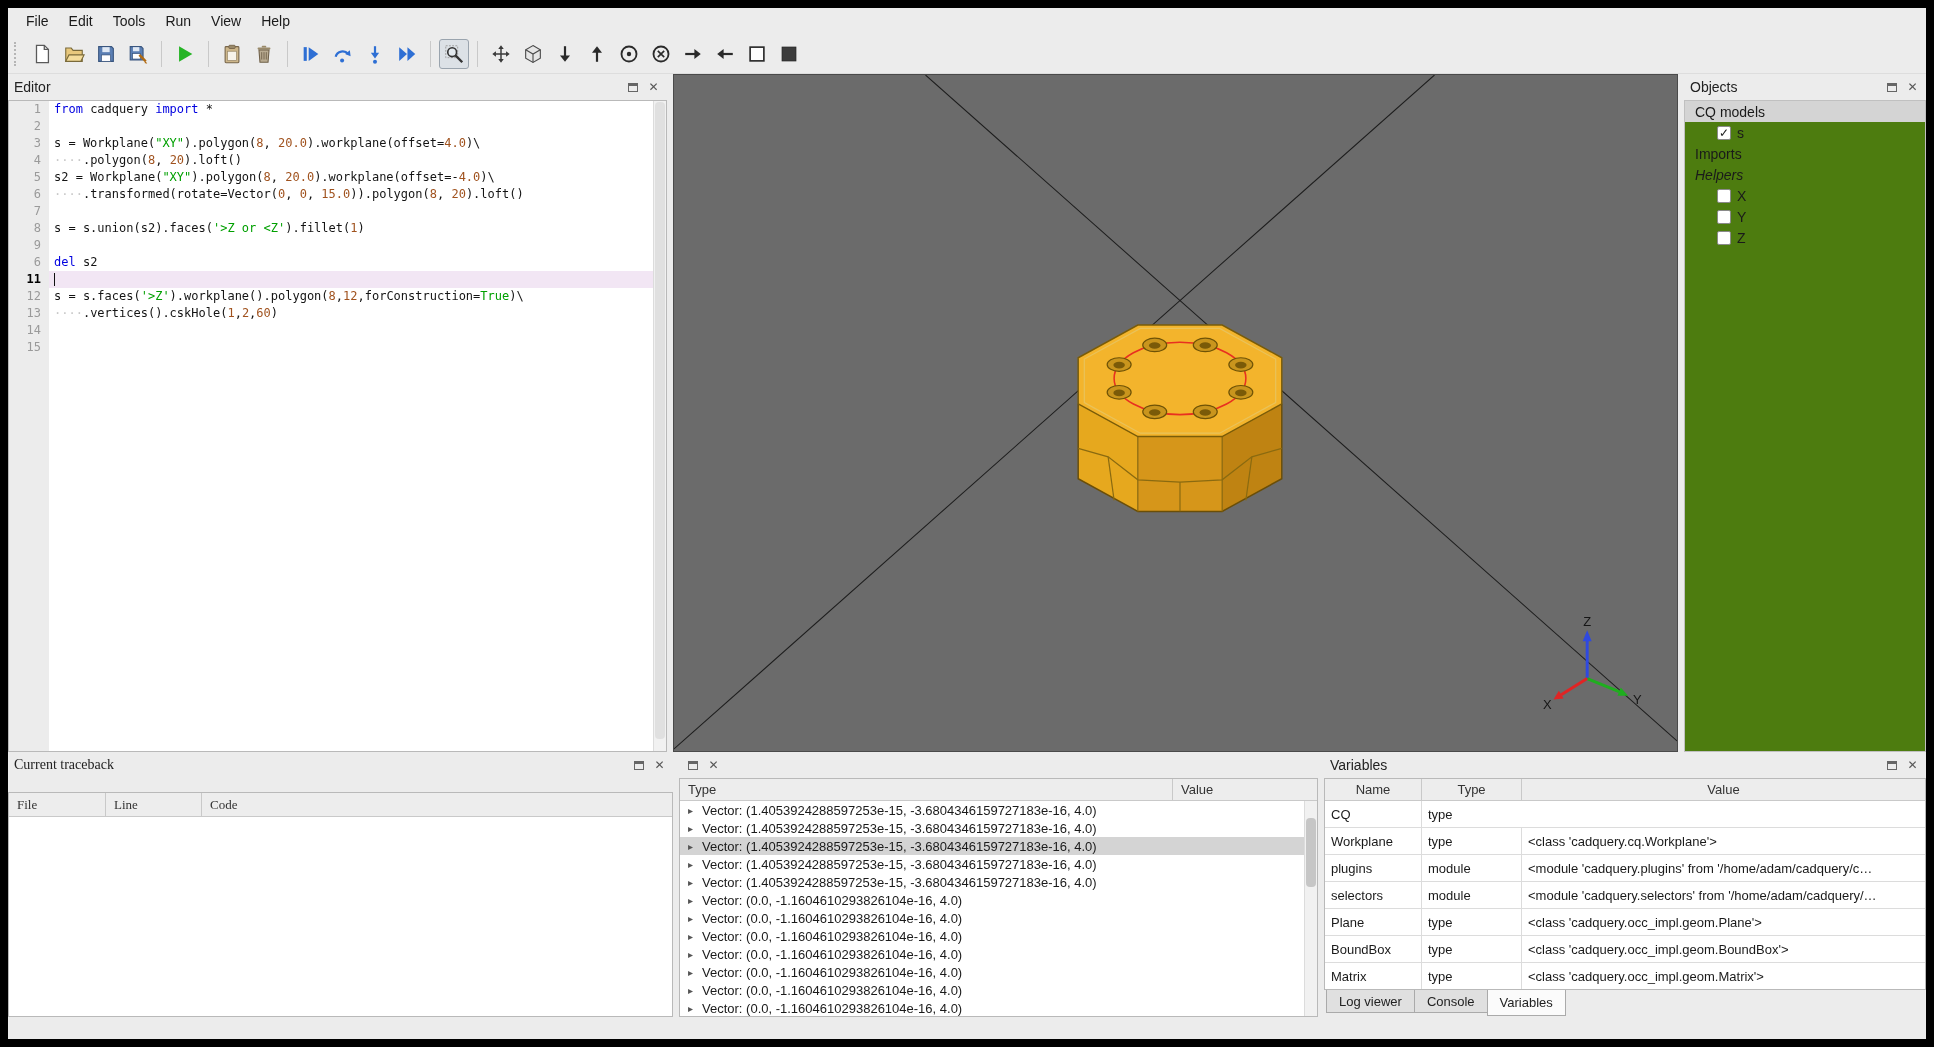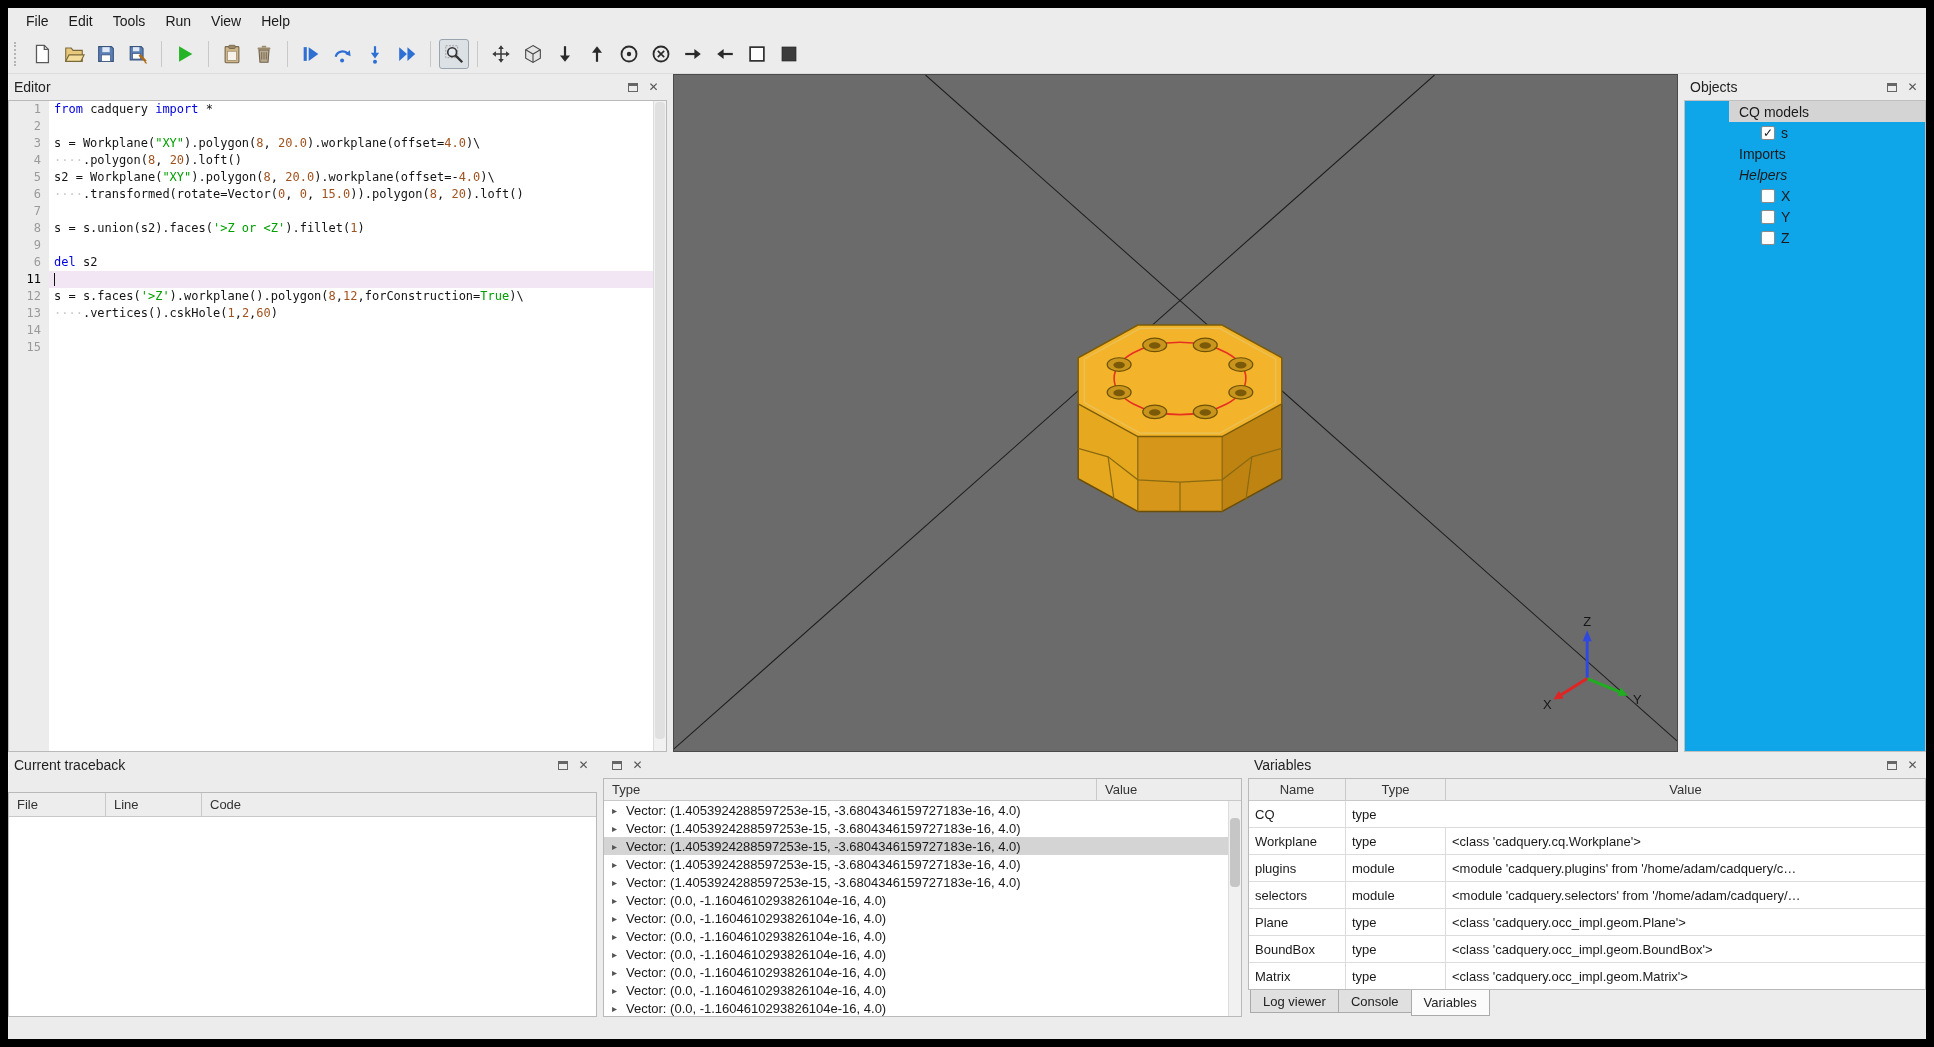--- a/index.html
+++ b/index.html
@@ -32,49 +32,49 @@
   .float-box { width:10px; height:9px; border:1.5px solid #666; border-top-width:3px; display:block; }
 
   
   .editor-panel { width:659px; flex-shrink:0; }
   .editor-body { flex:1; position:relative; border:1px solid #b9b9b9; background:#fff; overflow:hidden; }
   .editor-lines { min-height:100%; background:linear-gradient(to right,#ececec 0,#ececec 40px,#fff 40px); font-family:"DejaVu Sans Mono",monospace; font-size:12px; line-height:17px; }
   .ed-row { display:flex; height:17px; }
   .ed-gutter { width:40px; flex-shrink:0; text-align:right; padding-right:8px; color:#9a9a9a; }
   .ed-code { flex:1; white-space:pre; padding-left:5px; color:#141414; }
   .ed-row.current .ed-code { background:#f2e6f4; }
-  .ed-row.current .ed-gutter { color:#000; font-weight:normal; }
+  .ed-row.current .ed-gutter { color:#000; font-weight:bold; }
   .caret { display:inline-block; width:0; height:13px; border-left:1.5px solid #111; vertical-align:middle; }
   .tok-kw { color:#0000e0; }
   .tok-str { color:#00a000; }
   .tok-num { color:#a0521e; }
   .tok-bool { color:#00a000; }
   .tok-ws { color:#c8c8c8; }
   .editor-scrollbar { position:absolute; top:0; right:0; bottom:0; width:13px; background:#f1f1f1; border-left:1px solid #dcdcdc; }
   .editor-scrollbar .thumb { position:absolute; left:1px; right:1px; top:1px; height:98%; background:#e0e0e0; border-radius:4px; }
 
   
   .viewport { flex:1; position:relative; border:1px solid #4a4a4a; background:#6b6b6b; min-width:0; }
   .viewport svg { position:absolute; inset:0; width:100%; height:100%; }
 
   
   .objects-panel { width:242px; flex-shrink:0; }
-  .objects-body { flex:1; border:1px solid #c0c0c0; background:#0ea5e9; overflow:hidden; font-size:14px;padding-left:44px; }
+  .objects-body { flex:1; border:1px solid #c0c0c0; background:#4d7c0f; overflow:hidden; font-size:14px; }
   .tree-row { height:21px; display:flex; align-items:center; }
   .tree-row.band { background:#d4d4d4; }
   .checkbox { width:14px; height:14px; border:1px solid #8a8a8a; background:#fff; border-radius:2px; margin-right:6px; flex-shrink:0; display:flex; align-items:center; justify-content:center; font-size:12px; color:#222; line-height:1; }
 
   
   .table-box { flex:1; border:1px solid #b9b9b9; background:#fff; overflow:hidden; display:flex; flex-direction:column; min-height:0; }
   .thead { display:flex; background:#ededed; border-bottom:1px solid #c9c9c9; flex-shrink:0; font-size:13px; color:#333; }
   .thead .hcell { display:flex; align-items:center; padding-left:8px; }
   .thead .hcell + .hcell { border-left:1px solid #c9c9c9; }
 
   
-  .traceback-panel { width:589px; flex-shrink:0; }
+  .traceback-panel { width:665px; flex-shrink:0;font-family:Liberation Serif, serif; }
   .traceback-gap { height:14px; flex-shrink:0; }
   .traceback-panel .thead { height:24px; }
 
   
   .inspector-panel { width:639px; flex-shrink:0; }
   .inspector-panel .thead { height:22px; }
   .ins-body { flex:1; position:relative; overflow:hidden; font-size:13px; }
   .ins-rows { margin-right:13px; }
   .ins-row { height:18px; display:flex; align-items:center; padding-left:8px; }
   .ins-row.selected { background:#d4d4d4; }

